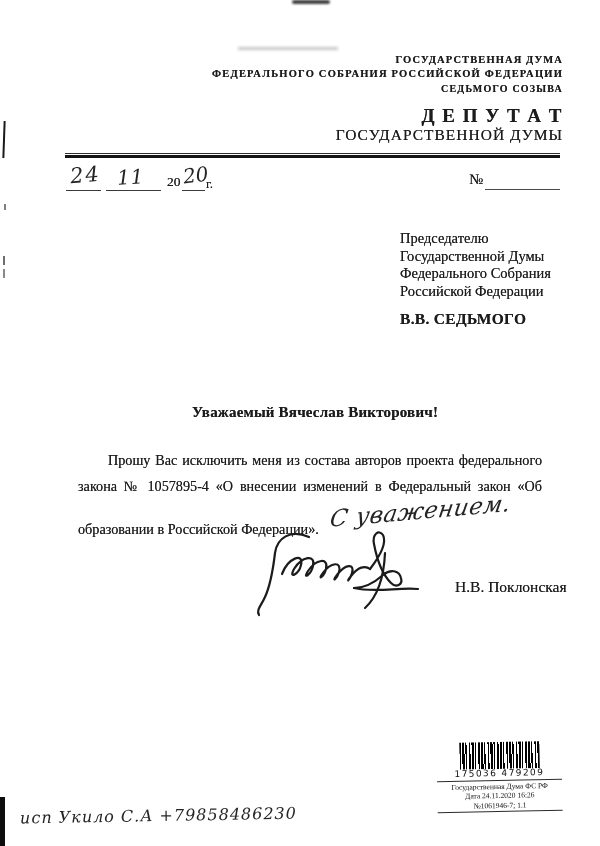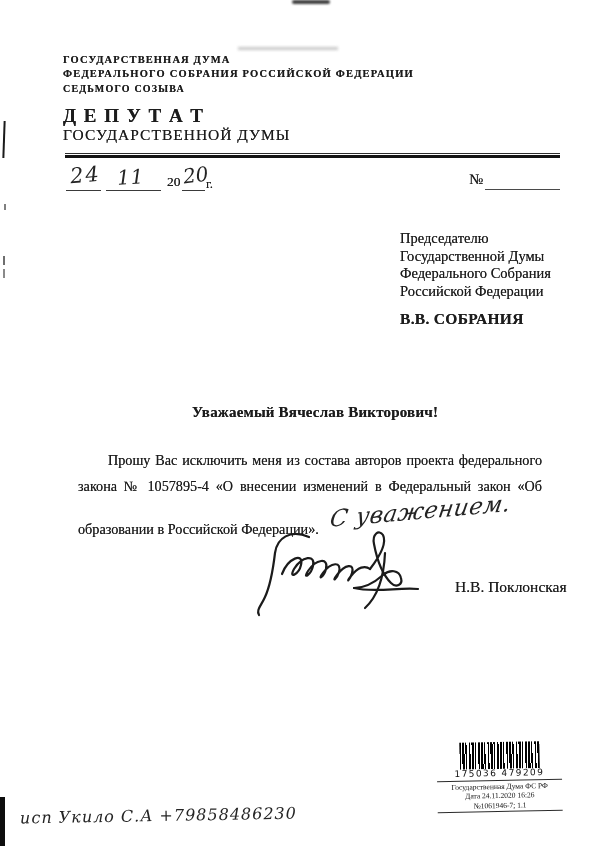--- a/index.html
+++ b/index.html
@@ -17,21 +17,21 @@
   
   .smudge-top    { left:292px; top:0;     width:38px;  height:4px;  background:#3f3f3f; border-radius:2px; filter:blur(0.8px); }
   .smudge-top2   { left:238px; top:47px;  width:100px; height:3px;  background:#9a9a9a; filter:blur(1.6px); opacity:.55; }
   .edge-line     { left:3px;   top:121px; width:2px;   height:37px; background:#1a1a1a; transform:rotate(2deg); }
   .edge-tick1    { left:4px;   top:204px; width:2px;   height:6px;  background:#555;  opacity:.75; }
   .edge-tick2    { left:3px;   top:256px; width:2px;   height:9px;  background:#6e6e6e; }
   .edge-tick3    { left:3px;   top:269px; width:2px;   height:9px;  background:#8a8a8a; }
   .corner-mark   { left:0;     top:797px; width:5px;   height:49px; background:#0d0d0d; }
 
   
-  .letterhead { left:63px; top:53px; width:500px; text-align:left; }
+  .letterhead { left:63px; top:53px; width:500px; text-align:right; }
   .lh-org1 { font-size:10.5px; letter-spacing:1.1px; line-height:14px; font-weight:bold; }
   .lh-org2 { font-size:10.5px; letter-spacing:1.2px; line-height:14.5px; font-weight:bold; }
   .lh-org3 { font-size:10px; letter-spacing:1.2px; line-height:14.5px; font-weight:bold; }
   .lh-title { margin-top:9px; font-size:19px; font-weight:bold; letter-spacing:1.5px; line-height:21px; }
   .lh-subtitle { font-size:15.5px; letter-spacing:1px; line-height:18px; }
 
   .head-rule { left:65px; top:153px; width:495px; }
   .head-rule .thin  { height:1.4px; background:#2e2e2e; }
   .head-rule .thick { margin-top:1px; height:2.8px; background:#141414; }
 
@@ -116,21 +116,21 @@
 <span class="abs txt pr-gsuffix">г.</span>
 <span class="abs txt num-sign">№</span>
 <div class="abs dline u-num"></div>
 
 <div class="abs addressee txt">
   <div>Председателю</div>
   <div>Государственной Думы</div>
   <div>Федерального Собрания</div>
   <div>Российской Федерации</div>
 </div>
-<div class="abs addressee-name txt">В.В. СОБРАНИЯ</div>
+<div class="abs addressee-name txt">В.В. СЕДЬМОГО</div>
 
 <div class="abs salutation txt">Уважаемый Вячеслав Викторович!</div>
 
 <div class="abs body-par txt">
   <div class="bline bl1">Прошу Вас исключить меня из состава авторов проекта федерального</div>
   <div class="bline bl2">закона № 1057895-4 «О внесении изменений в Федеральный закон «Об</div>
   <div class="bline bl3">образовании в Российской Федерации».</div>
 </div>
 
 <div class="abs hw hw-regards">С уважением.</div>

